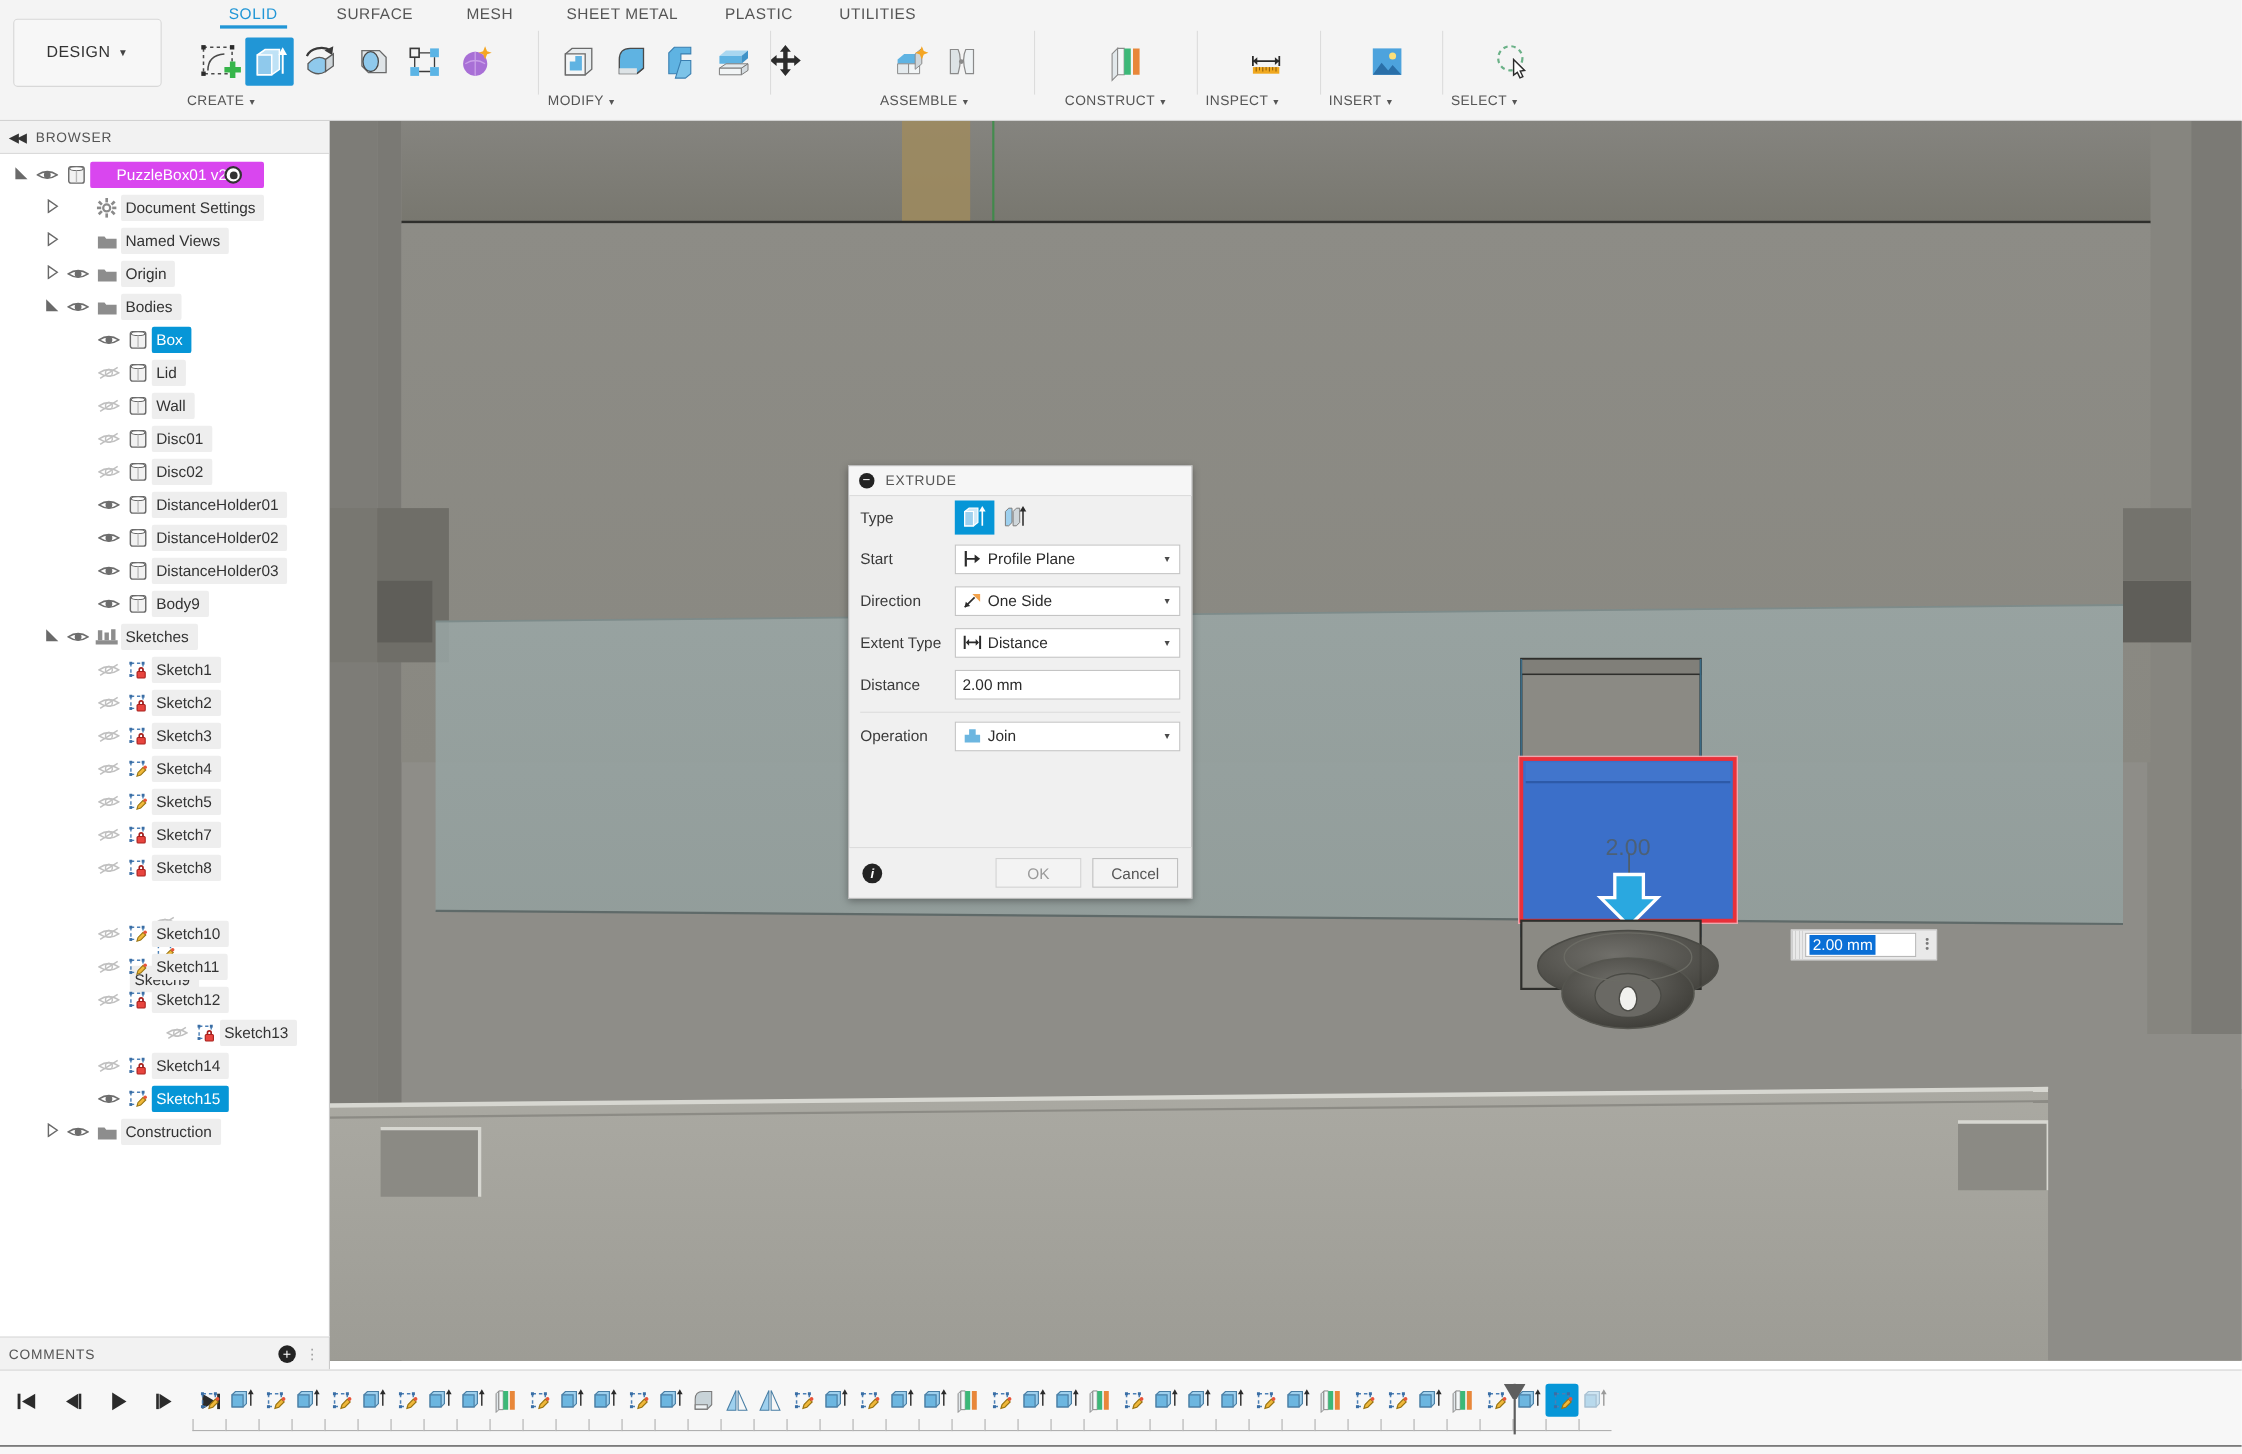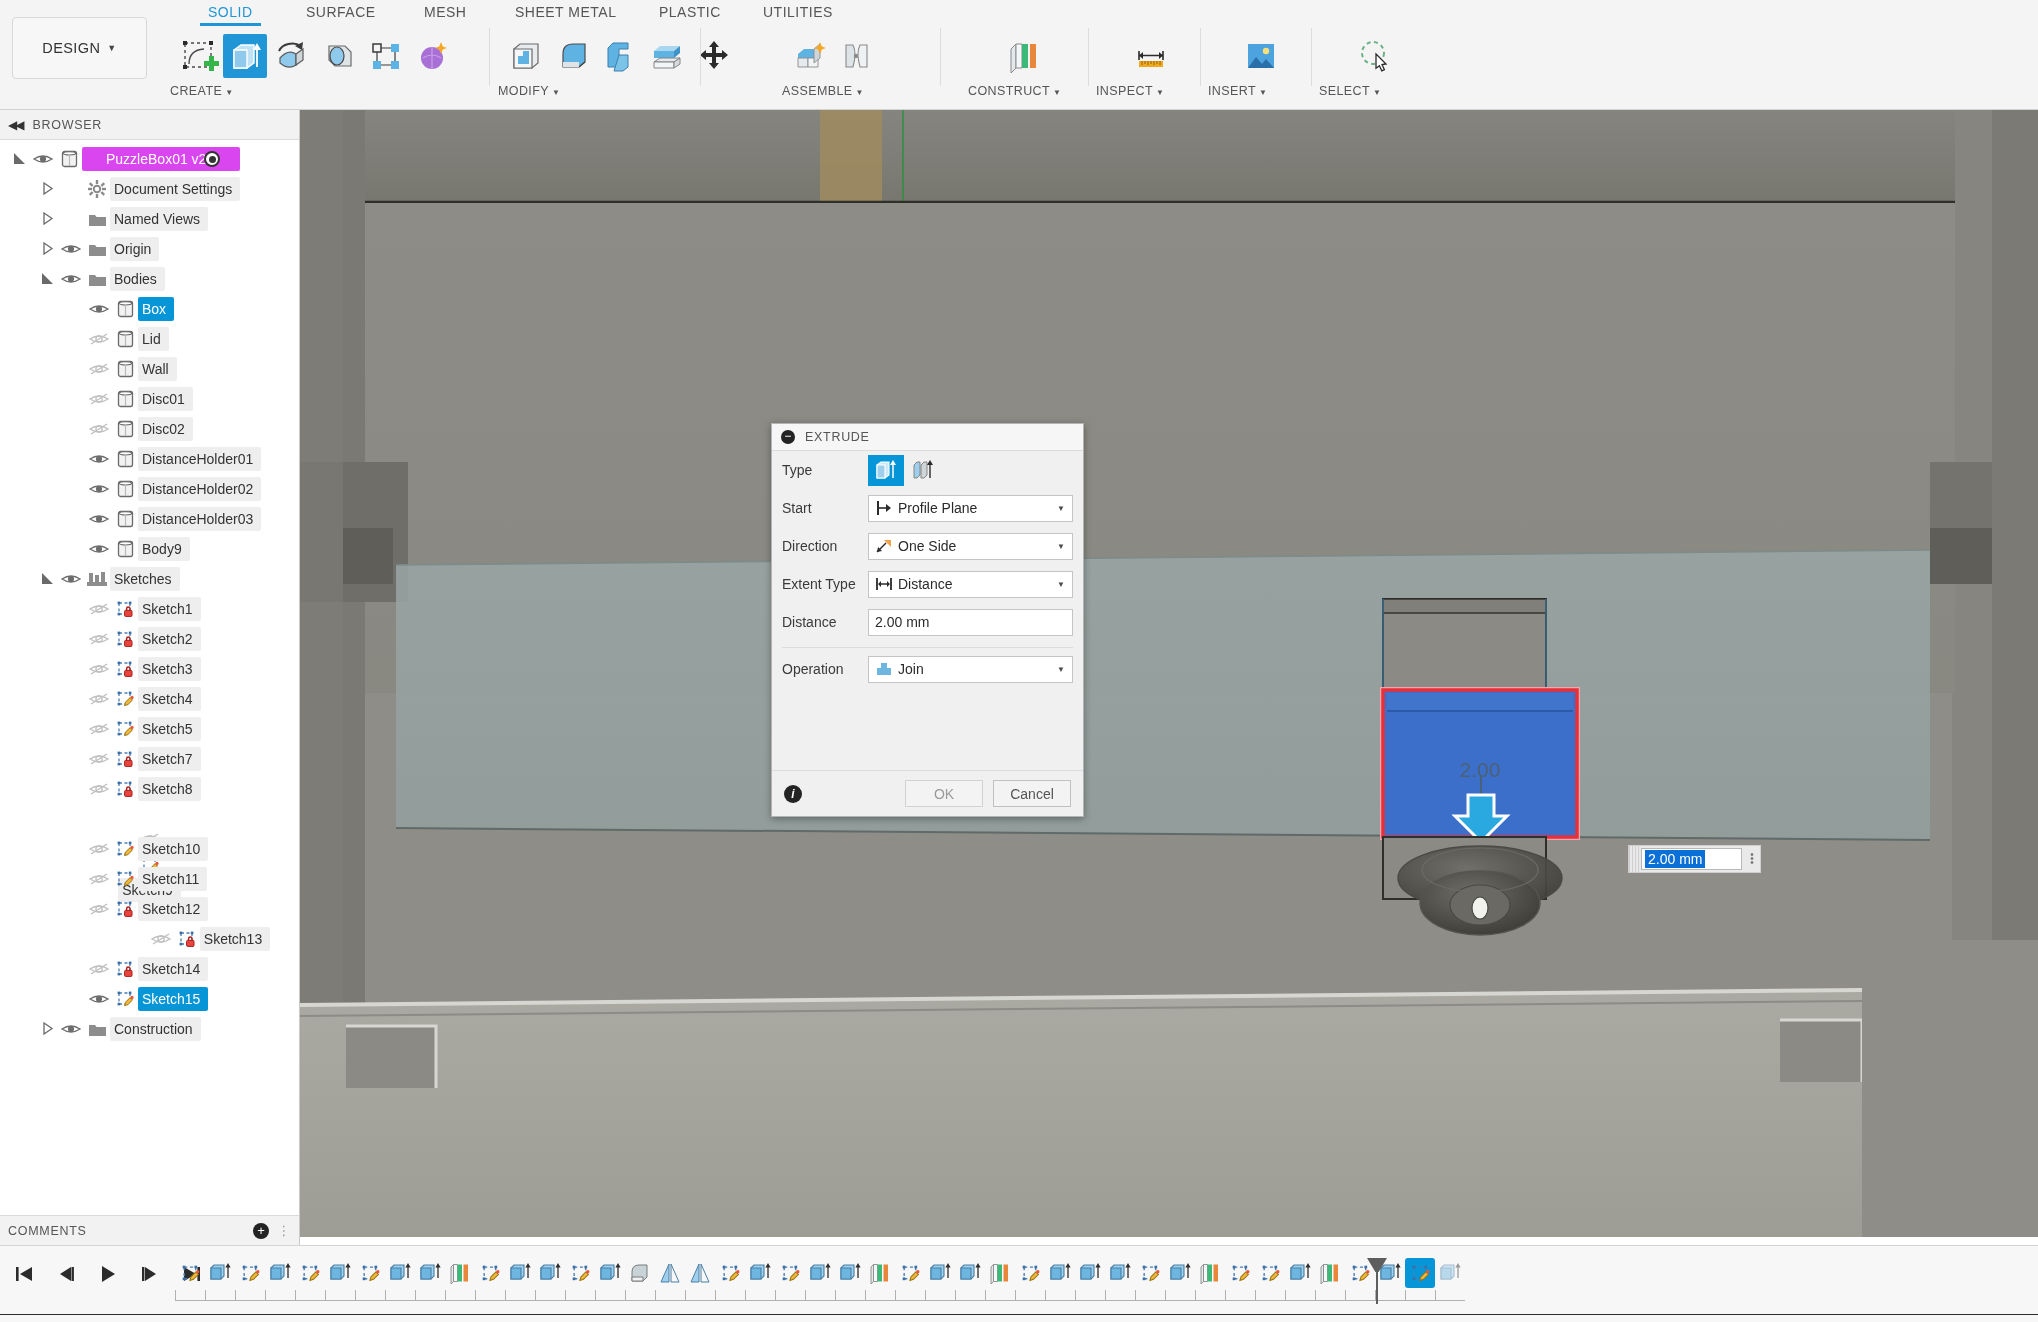--- a/index.html
+++ b/index.html
@@ -233,21 +233,21 @@
           <path d="M22 7l5 6h-3v6h6v-3l6 5-6 5v-3h-6v6h3l-5 6-5-6h3v-6h-6v3l-6-5 6-5v3h6v-6h-3z" fill="#2b2b2b"></path>
         </svg>
       </div>
     </div>
     <div class="gl">
       <span>MODIFY</span><span class="caret">▼</span>
     </div>
   </div>
   <div class="sep" style="left:700px;"></div>
 
-  <div class="grp" style="left:782px;width:110px;">
+  <div class="grp" style="left:800px;width:110px;">
     <div class="icons">
       <div class="ic">
         <svg width="44" height="44" viewBox="0 0 44 44">
           <path d="M10 20l6-5h10v9H10z" fill="#5fb3e2"></path>
           <path d="M10 24h10v9H10z" fill="#e4eaed" stroke="#8a8a8a" stroke-width=".9"></path>
           <path d="M20 24h10v9H20z" fill="#f2f5f6" stroke="#8a8a8a" stroke-width=".9"></path>
           <path d="M26 15l6-5v14l-6 5z" fill="#cfd6da" stroke="#8a8a8a" stroke-width=".9"></path>
           <path d="M32 8l1.8 4.4L38 14l-4.2 1.6L32 20l-1.8-4.4L26 14l4.2-1.6z" fill="#f5a623"></path>
         </svg>
       </div>

